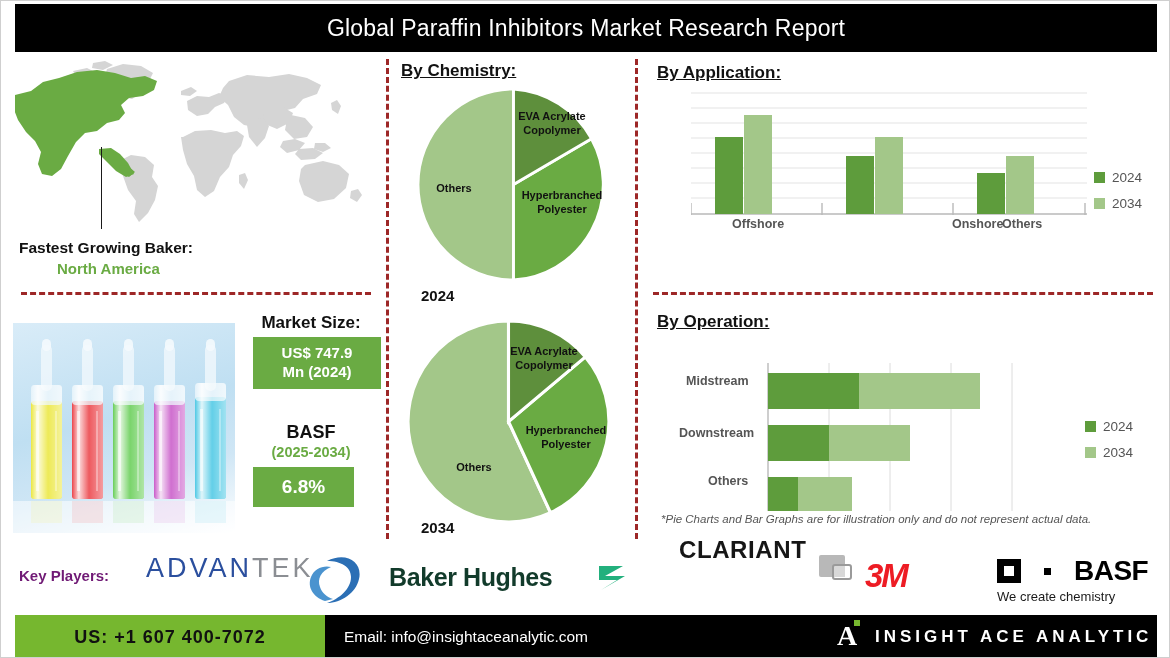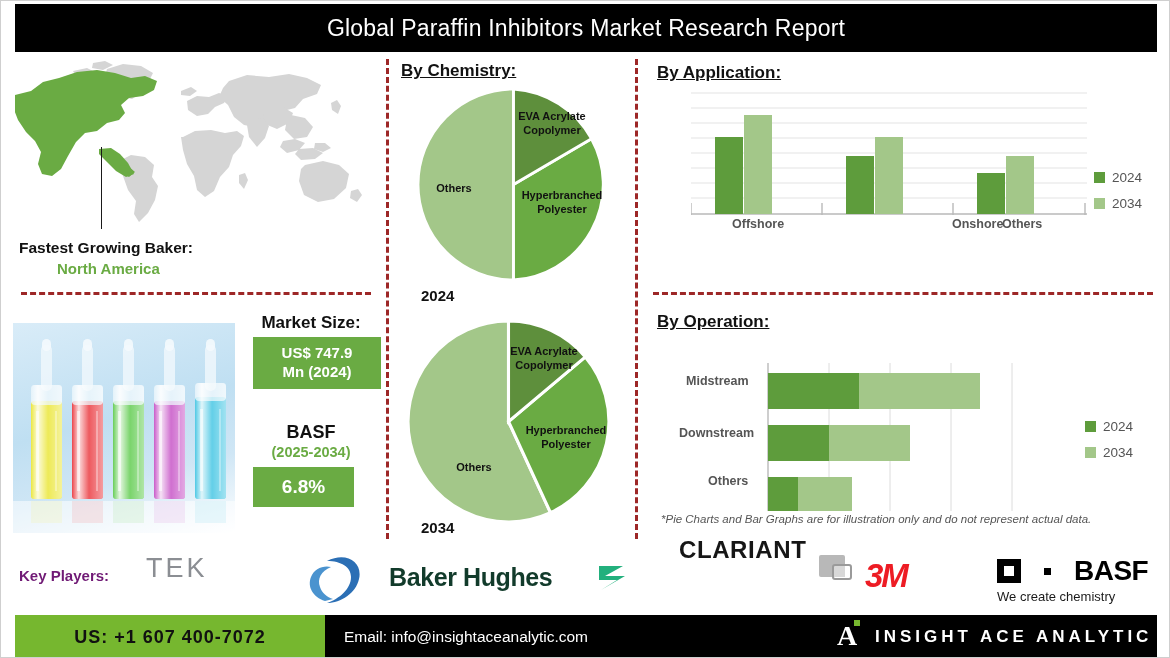--- a/index.html
+++ b/index.html
@@ -383,20 +383,21 @@
     <span class="legend-sw" style="background:#a3c789;"></span>
     <span class="legend-txt">2034</span>
   </div>
 </div>
 
 <div class="footnote">*Pie Charts and Bar Graphs are for illustration only and do not represent actual data.</div>
 
 <div class="kp-label">Key Players:</div>
 
 <div class="logo logo-advantek">
+  <span class="adv-text">ADVAN</span>
   <span class="adv-tek">TEK</span>
 </div>
 <svg class="adv-swoosh" width="64" height="58" viewBox="0 0 64 58" style="left:302px; top:552px;">
   <path d="M24 8 C44 -2, 60 10, 56 26 C53 40, 38 50, 24 50 C36 46, 48 36, 48 24 C48 14, 38 8, 24 8 Z" fill="#2b6fb5"></path>
   <path d="M22 48 C10 44, 4 34, 8 24 C11 16, 20 12, 28 14 C18 18, 14 26, 17 34 C19 40, 24 44, 30 46 Z" fill="#4a93cf"></path>
 </svg>
 
 <div class="logo logo-baker">Baker Hughes</div>
 <svg class="bh-mark" width="34" height="34" viewBox="0 0 34 34">
   <path d="M4 5 L28 5 L10 15 L30 15 L6 29 L22 19 L4 19 Z" fill="#22b07d"></path>

